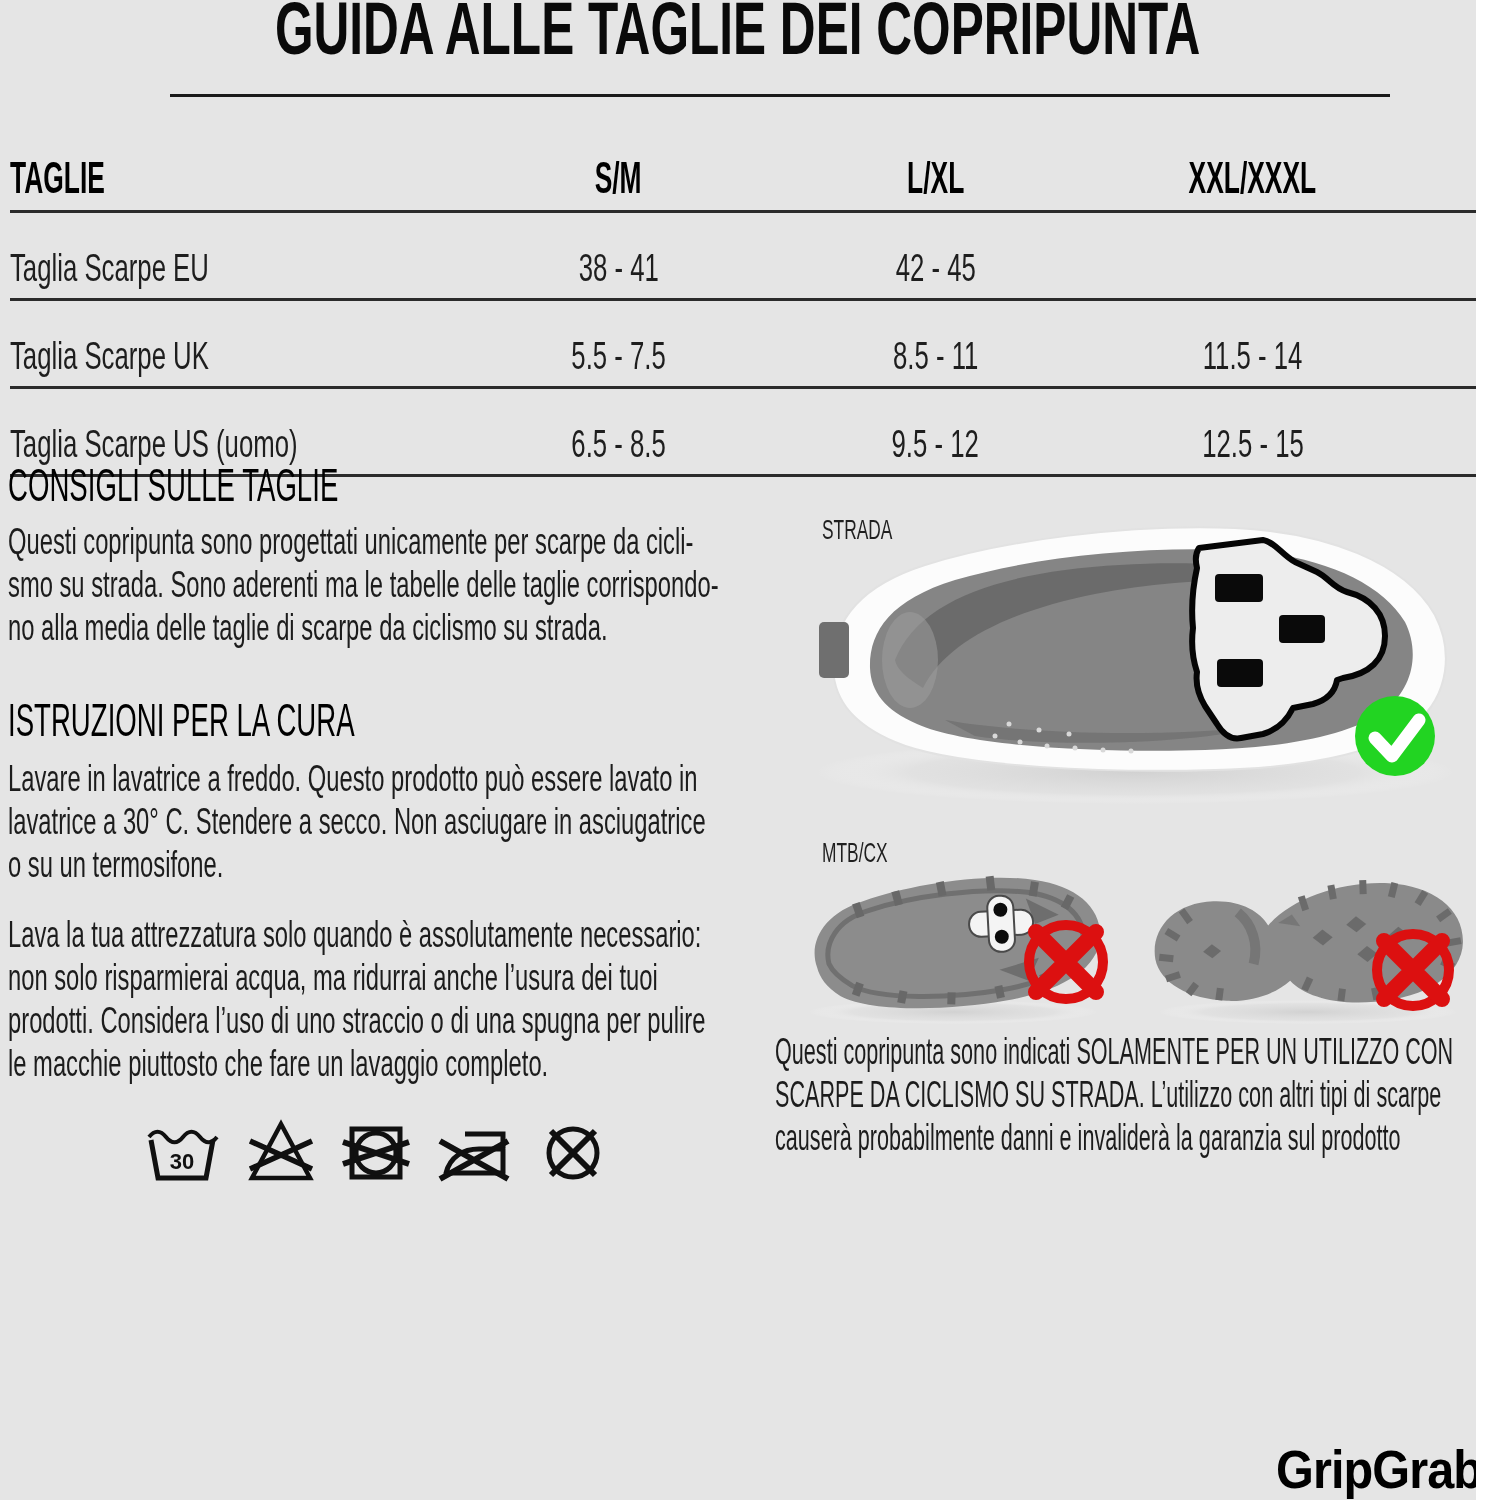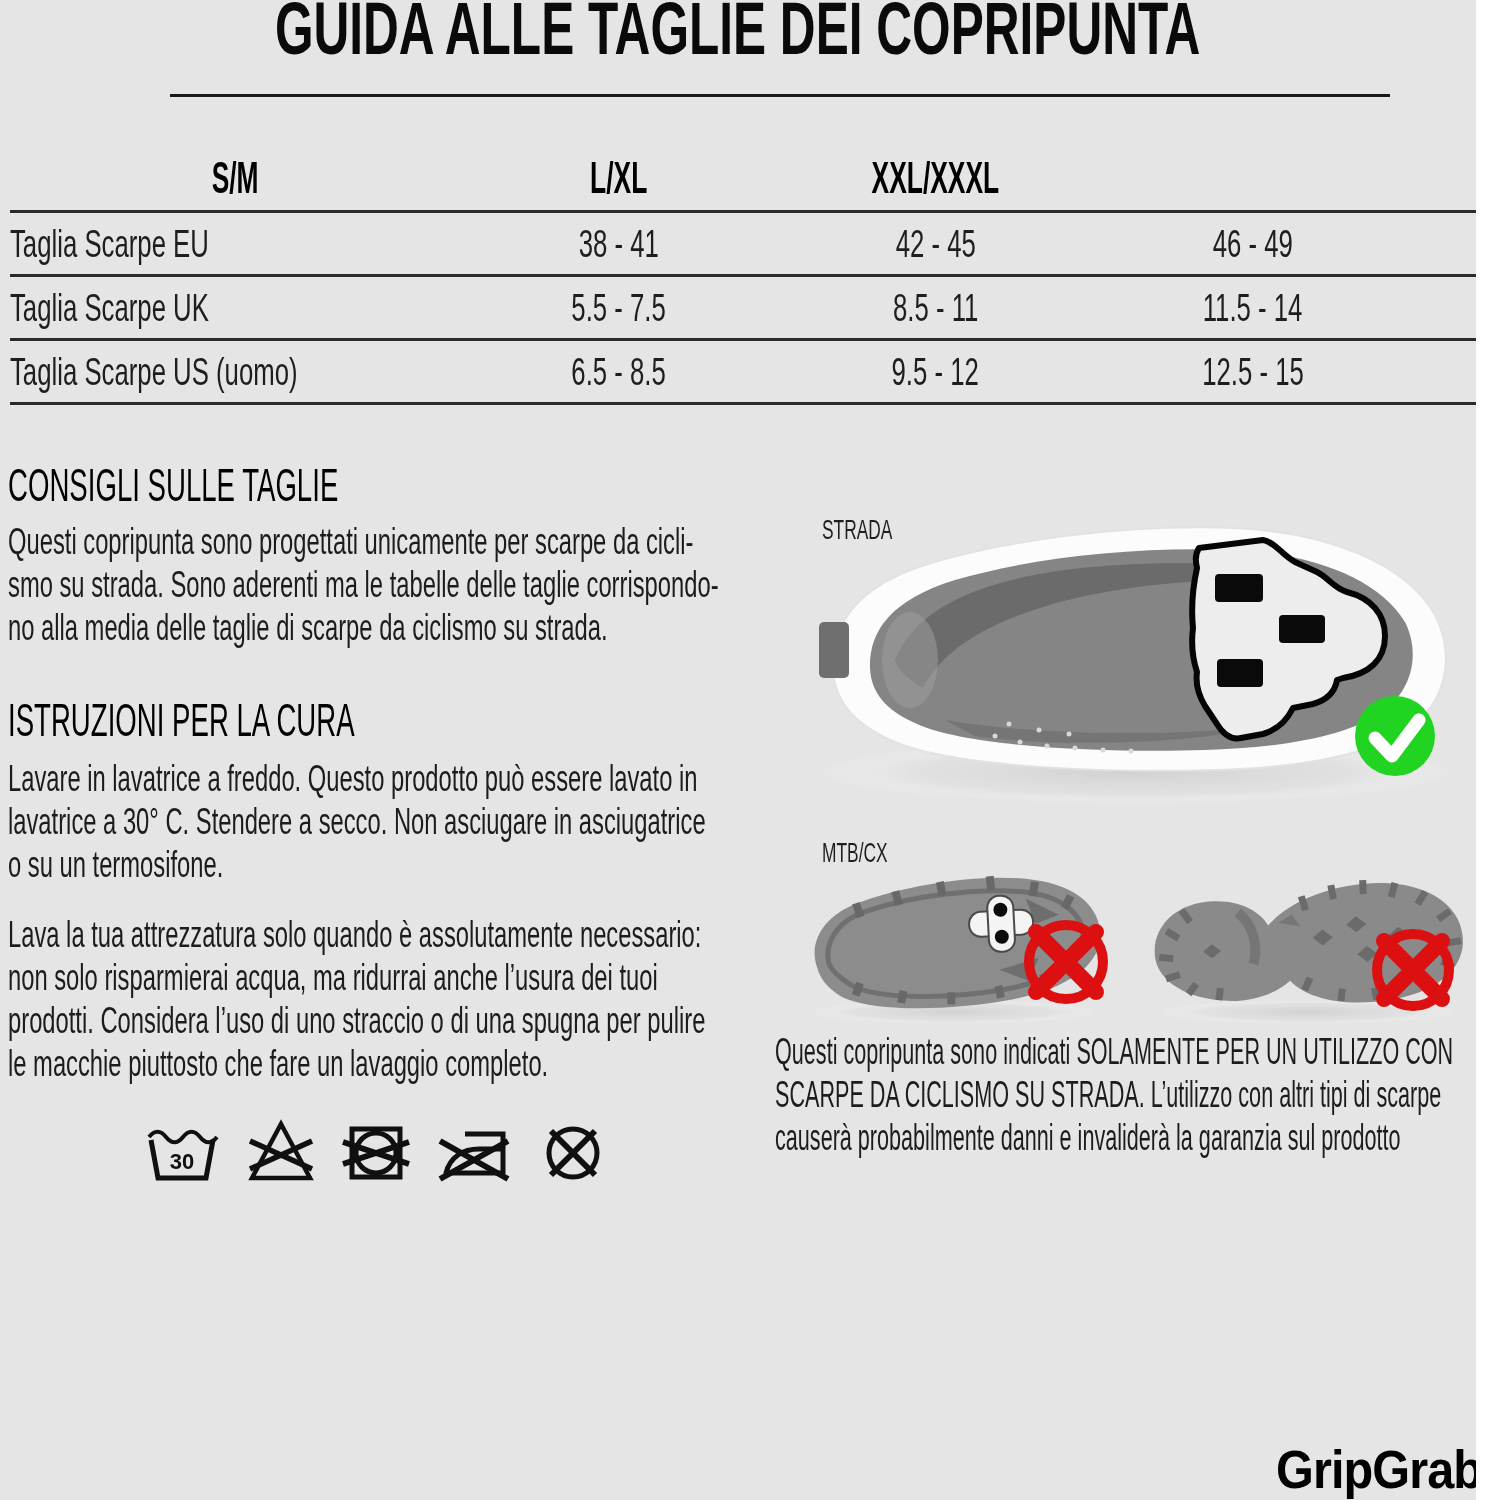--- a/index.html
+++ b/index.html
@@ -14,21 +14,21 @@
 
   .h1{position:absolute;top:-8px;left:0;width:100%;text-align:center;
       font-size:74px;line-height:74px;font-weight:bold;color:#0a0a0a;}
   .h1 span{display:inline-block;transform:scaleX(0.67);transform-origin:center top;white-space:nowrap;}
   .title-rule{position:absolute;left:170px;top:94px;width:1220px;height:3px;background:#1a1a1a;}
 
   .size-table{position:absolute;left:10px;top:146px;width:1480px;}
   .trow{display:grid;grid-template-columns:450px 317px 317px 317px;align-items:center;
         border-bottom:3px solid #2b2b2b;}
   .trow.thead{height:64px;}
-  .trow.tdata{height:61px;}
+  .trow.tdata{height:61px;margin-top:24px;}
   .hcell{font-weight:bold;font-size:44px;color:#000;white-space:nowrap;}
   .dcell{font-size:39px;color:#1e1e1e;white-space:nowrap;}
   .c{text-align:center;text-decoration:underline;}
 
   .h2{position:absolute;font-size:46px;line-height:46px;font-weight:normal;color:#000;white-space:nowrap;}
   .para{position:absolute;font-size:36px;line-height:43px;color:#1c1c1c;white-space:pre;
         transform:scaleX(0.66);transform-origin:left top;}
   .para-right{transform:scaleX(0.60);}
 
   .figlabel{position:absolute;font-size:28px;line-height:42px;color:#1f1f1f;white-space:nowrap;}
@@ -48,29 +48,29 @@
 
 <div id="page">
 
   <div class="h1">
     <span>GUIDA ALLE TAGLIE DEI COPRIPUNTA</span>
   </div>
   <div class="title-rule"></div>
 
   <div class="size-table">
     <div class="trow thead">
+      <div class="hcell"><span class="cxh cxhl">TAGLIE</span></div>
       <div class="hcell c"><span class="cxh">S/M</span></div>
       <div class="hcell c"><span class="cxh">L/XL</span></div>
       <div class="hcell c"><span class="cxh">XXL/XXXL</span></div>
     </div>
     <div class="trow tdata">
       <div class="dcell"><span class="cx cxl">Taglia Scarpe EU</span></div>
       <div class="dcell c"><span class="cx">38 - 41</span></div>
       <div class="dcell c"><span class="cx">42 - 45</span></div>
-      <div class="dcell c"><span class="cx">46 - 49</span></div>
     </div>
     <div class="trow tdata">
       <div class="dcell"><span class="cx cxl">Taglia Scarpe UK</span></div>
       <div class="dcell c"><span class="cx">5.5 - 7.5</span></div>
       <div class="dcell c"><span class="cx">8.5 - 11</span></div>
       <div class="dcell c"><span class="cx">11.5 - 14</span></div>
     </div>
     <div class="trow tdata">
       <div class="dcell"><span class="cx cxl">Taglia Scarpe US (uomo)</span></div>
       <div class="dcell c"><span class="cx">6.5 - 8.5</span></div>

